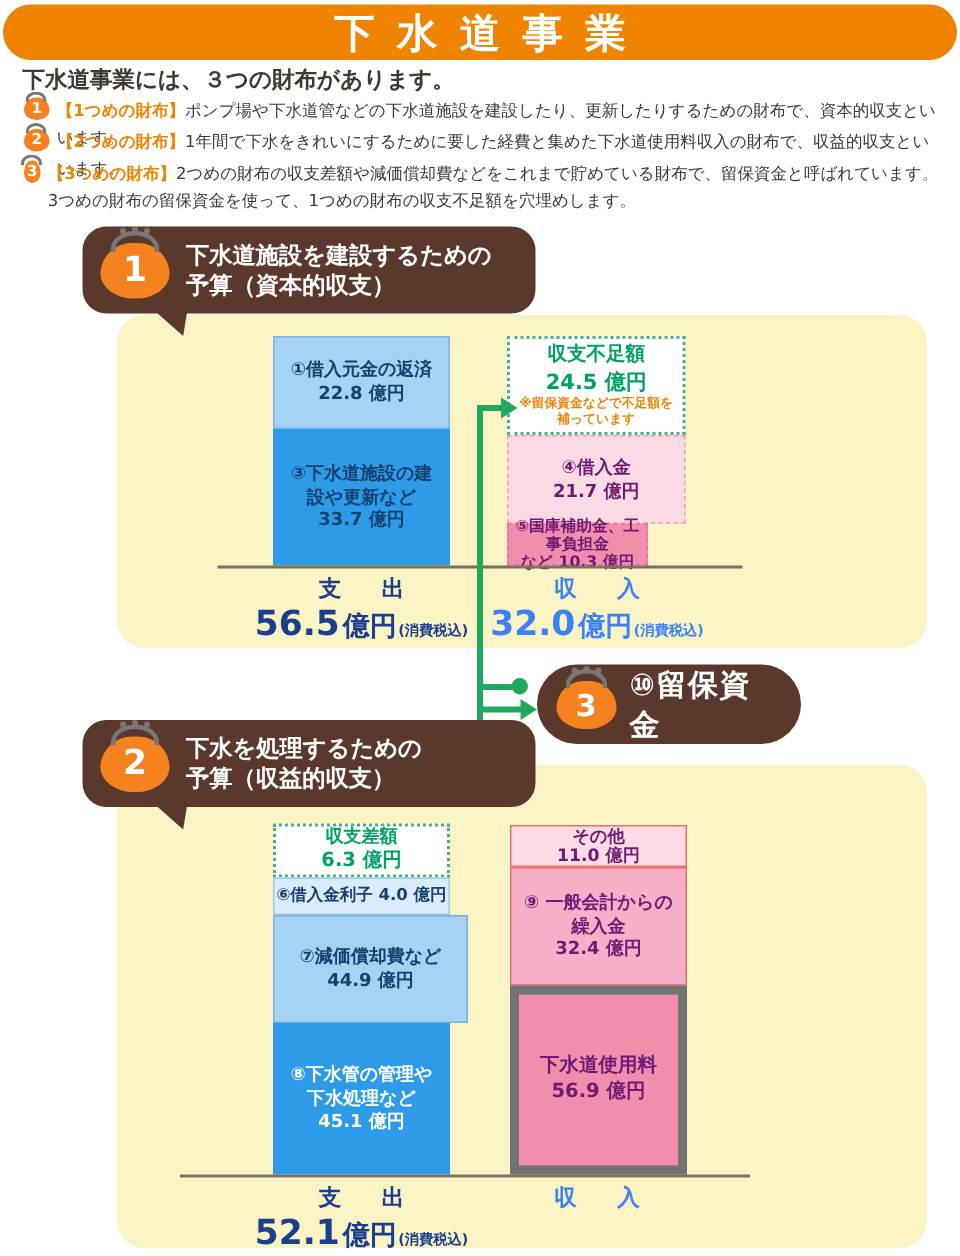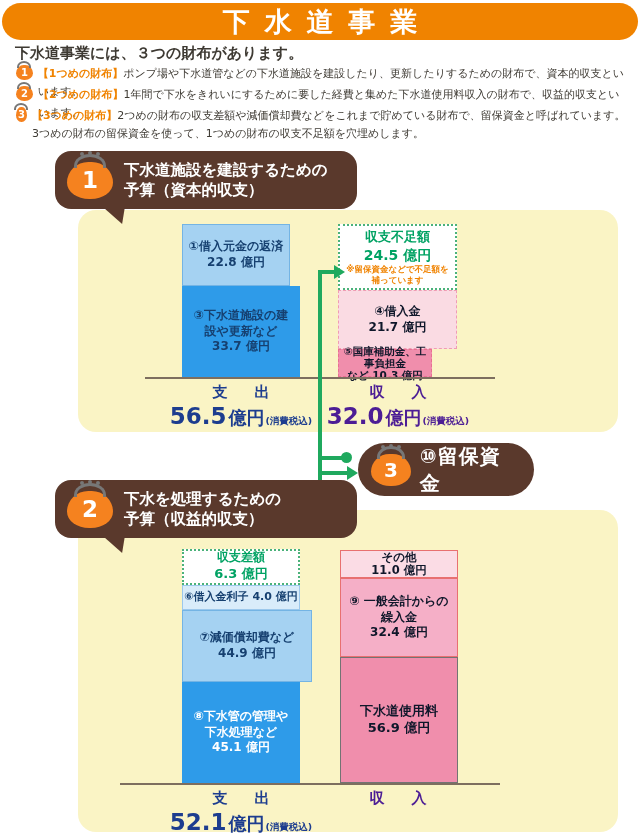--- a/index.html
+++ b/index.html
@@ -43,37 +43,37 @@
 
   
   .panel{position:absolute;background:#FAF4C5;border-radius:18px;}
 
   
   .seg{position:absolute;box-sizing:border-box;display:flex;flex-direction:column;
     align-items:center;justify-content:center;text-align:center;font-weight:bold;line-height:1.3;}
   .seg .lbl{font-size:12px;}
   .seg .val{font-size:12px;}
   .navy{color:#164070;}
-  .dark{color:#0f172a;}
+  .dark{color:#701a75;}
   .white{color:#ffffff;}
   .greenTxt{color:#00A263;}
   .orangeTxt{color:#F08300;}
 
   .box-dotted{background:#fff;border:2px dotted #4BB27A;}
 
   .baseline{position:absolute;height:2px;background:#7D6E5F;}
 
   
   .total{position:absolute;text-align:center;line-height:1.25;font-weight:bold;}
   .total .cat{font-size:15px;letter-spacing:6px;text-indent:6px;}
   .total .amt{font-size:23px;}
   .total .unit{font-size:18px;margin-left:2px;text-align:right;}
   .total .tax{font-size:9.5px;margin-left:1px;}
   .exp{color:#1D3D8F;}
-  .rev{color:#4c1d95;}
+  .rev{color:#3b82f6;}
 
   
   .gline{position:absolute;background:#1FA95E;}
   .gdot{position:absolute;width:11px;height:11px;border-radius:50%;background:#1FA95E;}
   .garrow{position:absolute;width:0;height:0;border-top:7px solid transparent;
     border-bottom:7px solid transparent;border-left:11px solid #1FA95E;}
 
   
   .reserve-badge{position:absolute;left:358px;top:443px;width:176px;height:53px;background:#5A392C;
     border-radius:27px;display:flex;align-items:center;gap:9px;padding:0 13px;box-sizing:border-box;}
@@ -113,21 +113,21 @@
     <div class="purse purse-lg">
         <span class="pnum">1</span>
       </div>
     <div class="bubble-text">
       <div>下水道施設を建設するための</div>
       <div>予算（資本的収支）</div>
     </div>
     <div class="bubble-tail"></div>
   </div>
 
-  <div class="seg" style="left:182px;top:224px;width:108px;height:62px;background:#A5D2F2;border:1px solid #74B4E4;">
+  <div class="seg" style="left:182px;top:224px;width:118px;height:62px;background:#A5D2F2;border:1px solid #74B4E4;">
     <div class="lbl navy">①借入元金の返済</div>
     <div class="val navy">22.8 億円</div>
   </div>
   <div class="seg" style="left:182px;top:286px;width:118px;height:91px;background:#2E9BE9;">
     <div class="lbl navy" style="width:104px;">③下水道施設の建設や更新など</div>
     <div class="val navy">33.7 億円</div>
   </div>
 
   <div class="seg box-dotted" style="left:338px;top:224px;width:119px;height:66px;">
     <div class="lbl greenTxt" style="font-size:13px;">収支不足額</div>
@@ -203,21 +203,21 @@
   </div>
 
   <div class="seg" style="left:340px;top:550px;width:118px;height:28px;background:#FBDCE5;border:1px solid #E87070;line-height:1.15;">
     <div class="lbl dark" style="font-size:11.5px;">その他</div>
     <div class="val dark" style="font-size:11.5px;">11.0 億円</div>
   </div>
   <div class="seg" style="left:340px;top:578px;width:118px;height:79px;background:#F5AFC7;border:1px solid #E87070;">
     <div class="lbl dark" style="width:104px;">⑨ 一般会計からの繰入金</div>
     <div class="val dark">32.4 億円</div>
   </div>
-  <div class="seg" style="left:340px;top:657px;width:118px;height:126px;background:#F08EAC;border:1px solid #737373;">
+  <div class="seg" style="left:340px;top:657px;width:118px;height:126px;background:#F08EAC;border:6px solid #737373;">
     <div class="lbl dark" style="font-size:13px;">下水道使用料</div>
     <div class="val dark" style="font-size:13px;">56.9 億円</div>
   </div>
 
   <div class="baseline" style="left:120px;top:783px;width:380px;"></div>
 
   <div class="total exp" style="left:166px;top:789px;width:150px;">
     <div class="cat">支　出</div>
     <div><span class="amt">52.1</span><span class="unit">億円</span><span class="tax">(消費税込)</span></div>
   </div>

